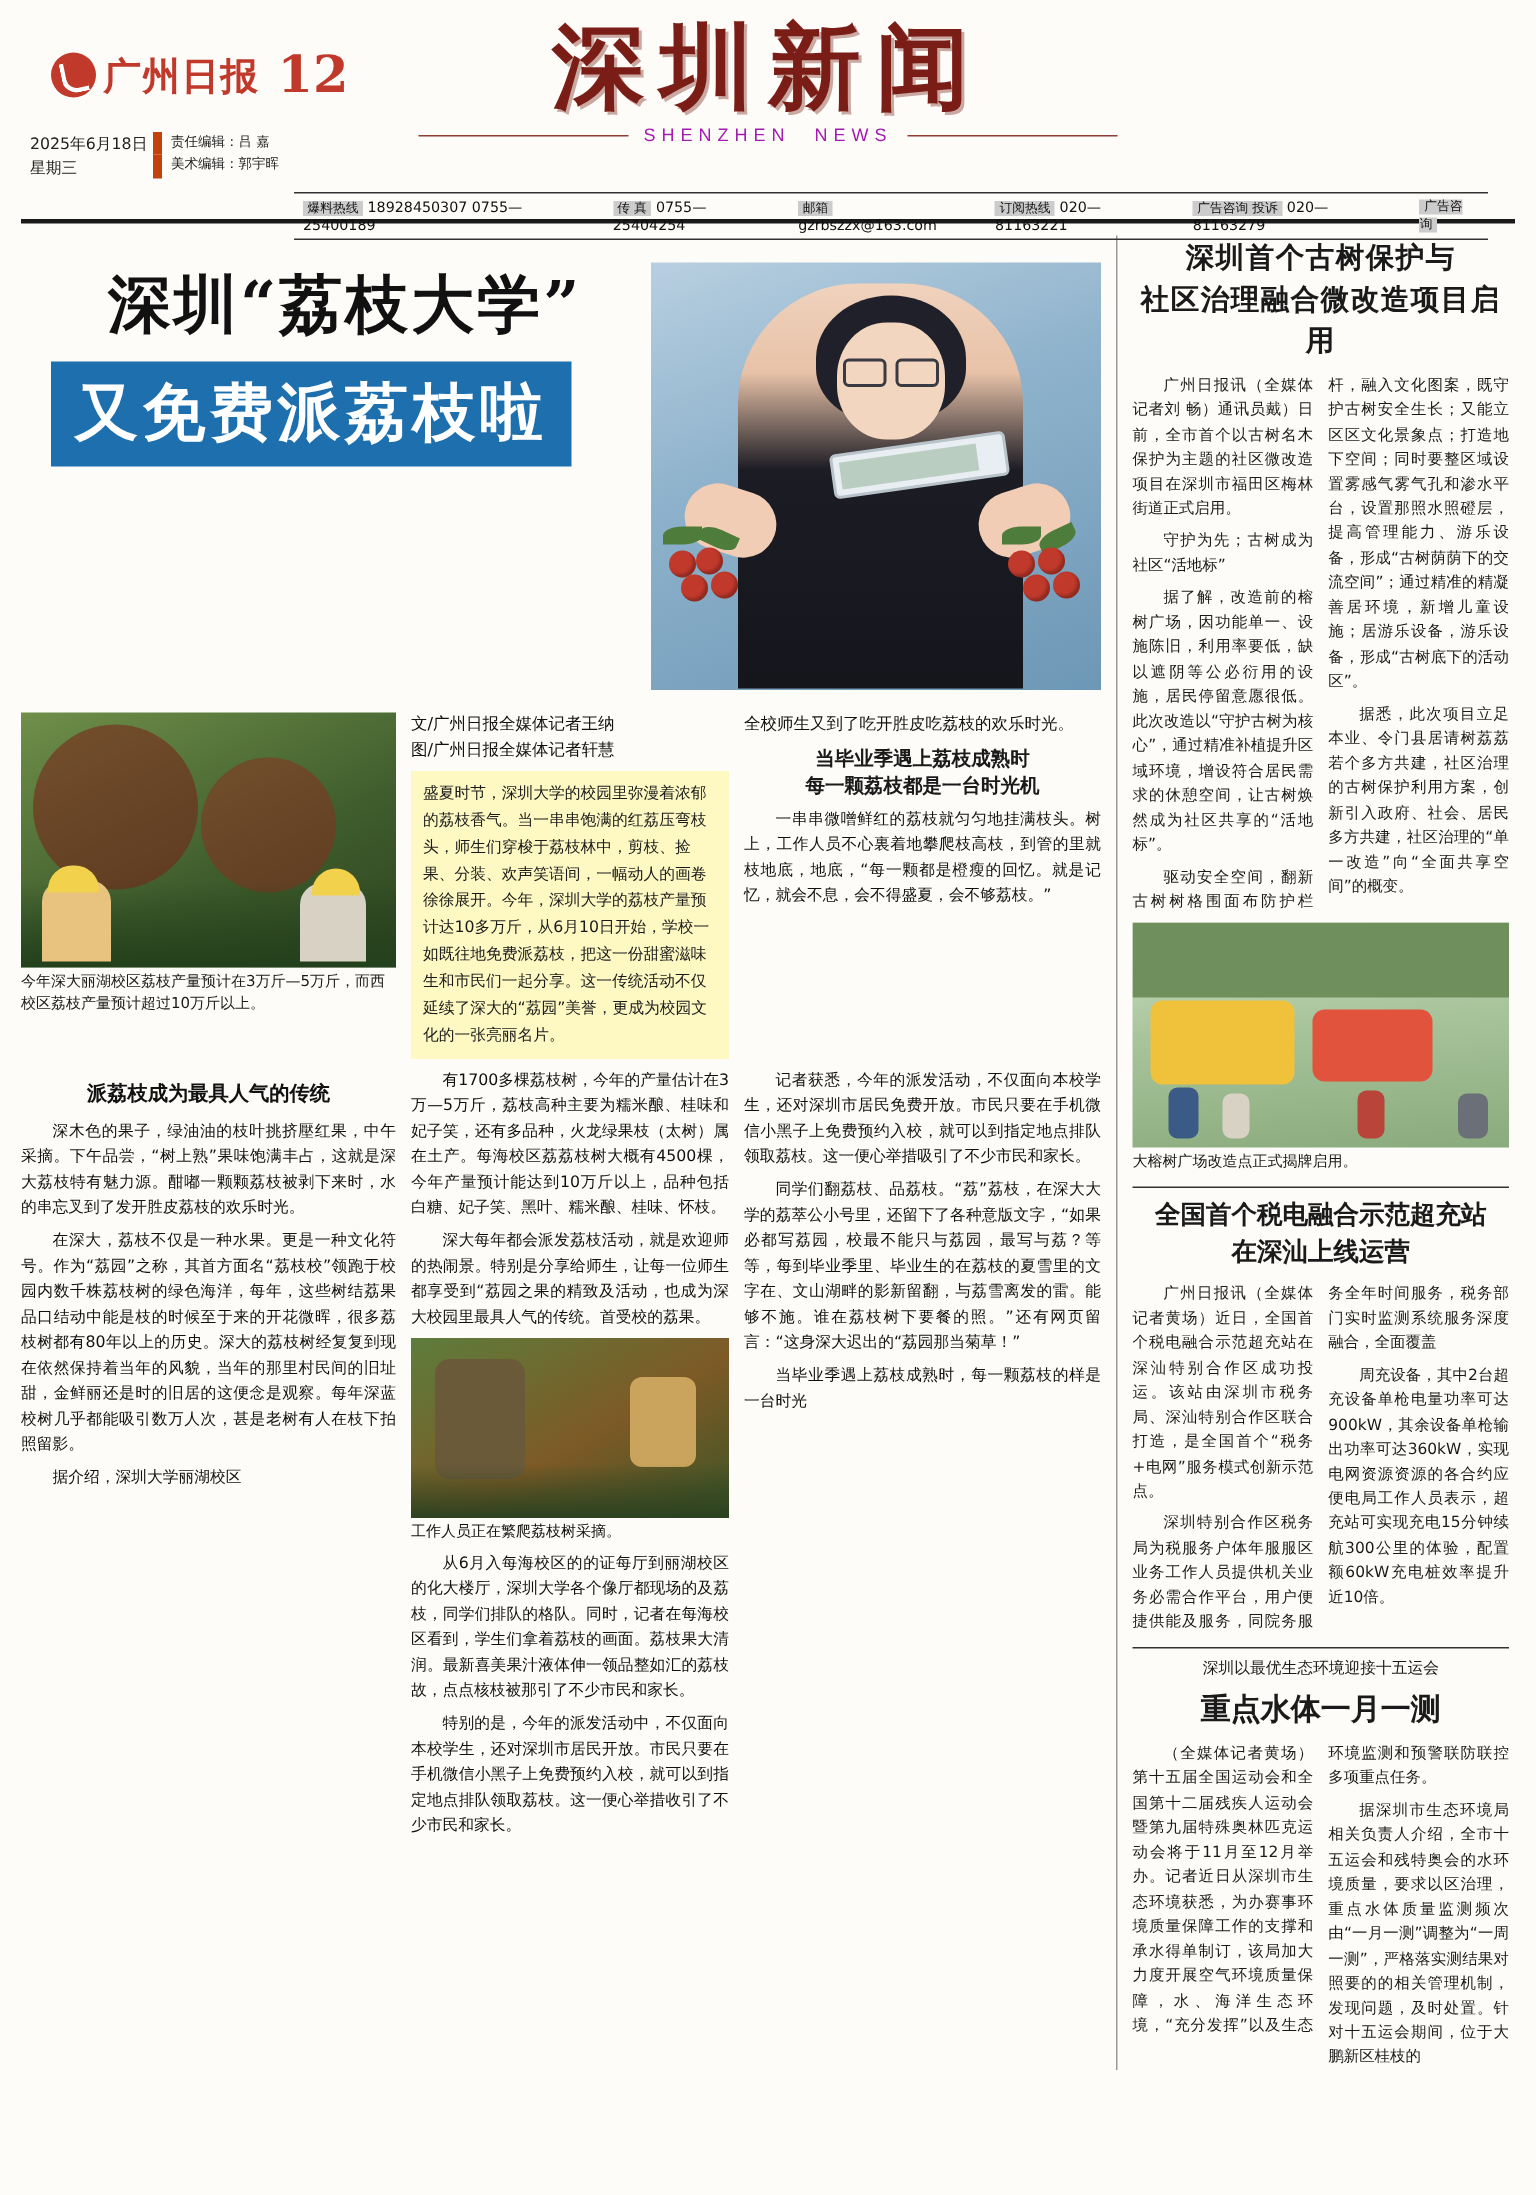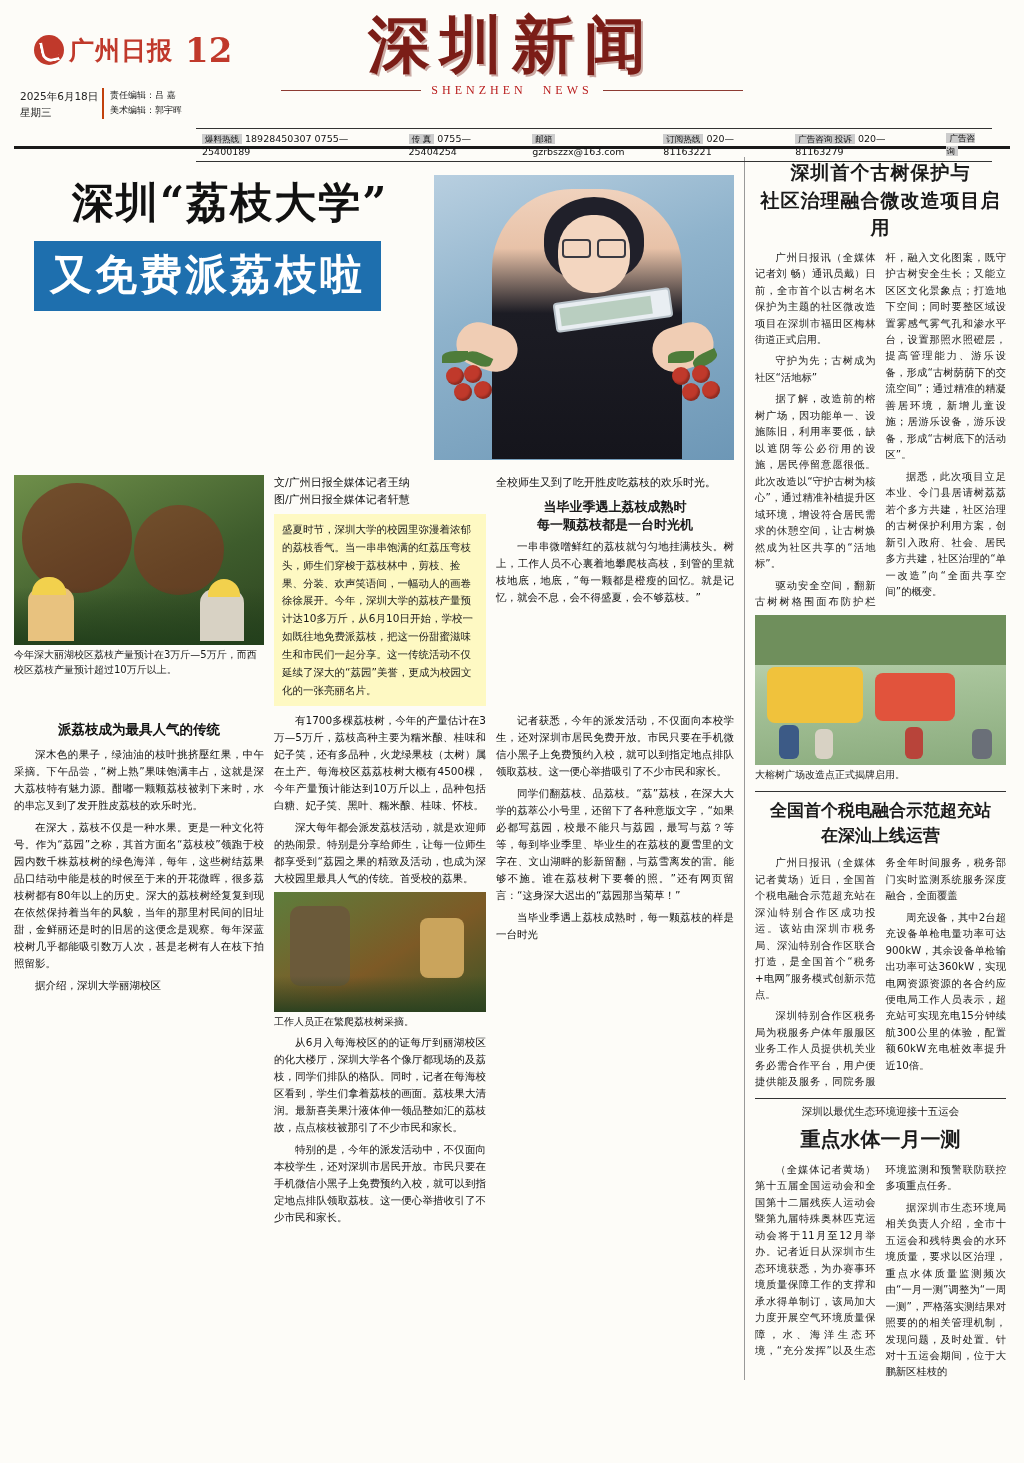--- a/index.html
+++ b/index.html
@@ -24,33 +24,33 @@
   .logo-circle:after{
     content:""; position:absolute; left:7px; top:6px; width:14px; height:18px;
     border-left:3px solid #fff; border-bottom:3px solid #fff; border-radius:0 0 0 10px;
     transform:rotate(-12deg);
   }
   .logo-text { font-family:"DejaVu Serif","Liberation Serif",serif; font-size:25px; font-weight:bold; color:#c0392b; letter-spacing:1px; }
   .page-num { font-family:"DejaVu Serif",serif; font-size:34px; font-weight:bold; color:#c0392b; margin-left:12px; }
 
   .pub-info { position:absolute; left:6px; top:88px; font-size:10.5px; line-height:1.55; color:#222; }
   .editors { position:absolute; left:88px; top:88px; font-size:9px; line-height:1.7; color:#222; }
-  .editors div { border-left:2px solid #c2410c; padding-left:6px; }
+  .editors div { border-left:6px solid #c2410c; padding-left:6px; }
 
   .title-block { position:absolute; left:0; right:0; top:14px; text-align:center; }
   .big-title {
     font-family:"DejaVu Serif","Liberation Serif",serif;
     font-size:62px; font-weight:bold; letter-spacing:10px;
     color:#7b1d17;
     text-shadow:2px 2px 0 #caa9a3;
     line-height:1;
   }
   .sub-title-wrap { margin-top:6px; display:flex; align-items:center; justify-content:center; gap:10px; }
   .sub-title-wrap .bar { height:1px; width:140px; background:#8d3b33; }
-  .sub-title { font-size:12px; letter-spacing:4px; color:#b91c1c; font-family:Liberation Serif, serif; }
+  .sub-title { font-size:12px; letter-spacing:4px; color:#a21caf; font-family:Liberation Sans, sans-serif; }
 
   .contact-bar {
     position:absolute; left:182px; right:18px; top:128px;
     border-top:1px solid #333; border-bottom:1px solid #333;
     font-size:9.5px; padding:3px 6px; color:#111;
     display:flex; gap:14px; align-items:center; flex-wrap:nowrap;
   }
   .contact-bar .chip { background:#ccc; padding:0 3px; font-size:8.5px; }
 
   .rule-thick { border-top:3px solid #1a1a1a; margin:6px 0 0 0; }

